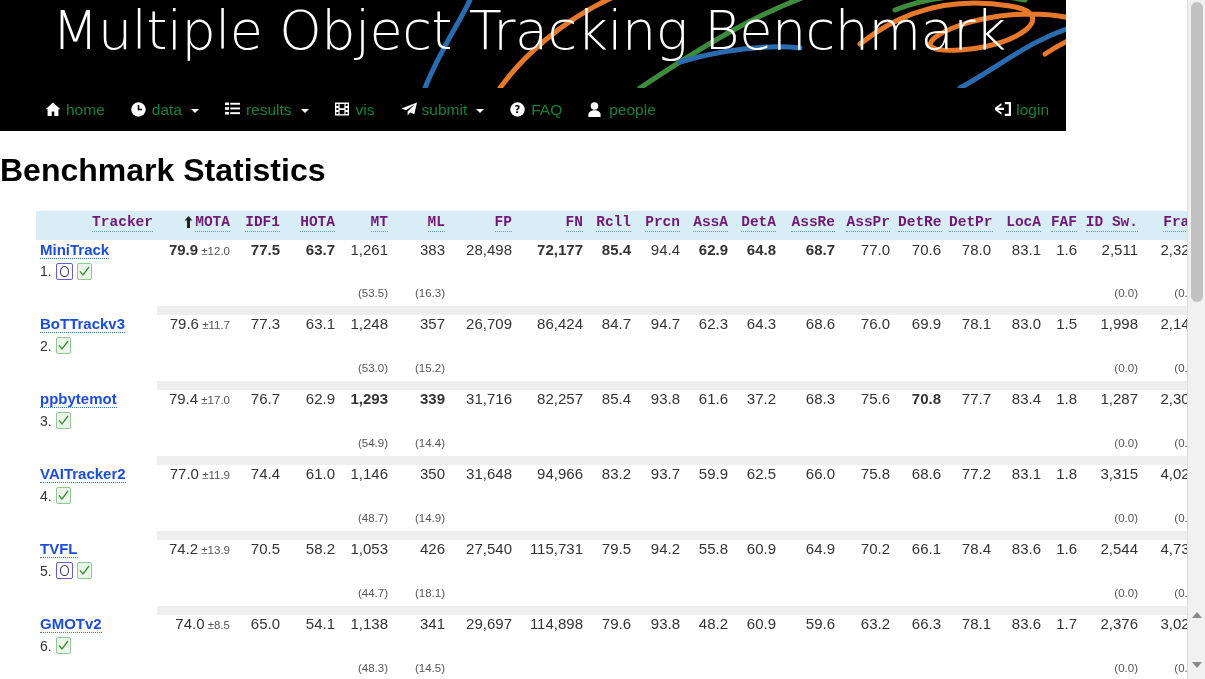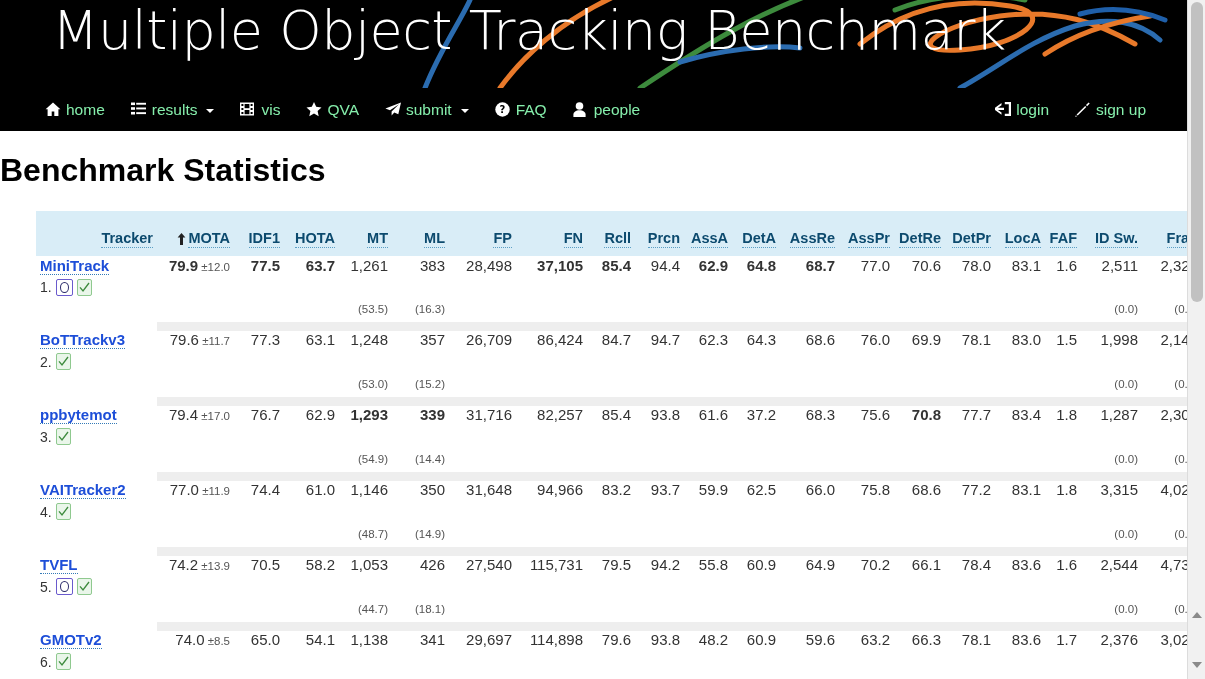--- a/index.html
+++ b/index.html
@@ -7,21 +7,21 @@
     margin: 0; padding: 0;
     width: 1205px; height: 679px;
     overflow: hidden;
     background: #ffffff;
     font-family: "Liberation Sans", sans-serif;
   }
 
   
   #banner {
     position: relative;
-    width: 1187px;
+    width: 1066px;
     height: 131px;
     background: #000000;
     overflow: hidden;
   }
   #banner-svg {
     position: absolute;
     left: 0; top: 0;
     width: 1187px; height: 88px;
   }
   #site-title {
@@ -43,21 +43,21 @@
     left: 0; top: 88px;
     width: 1187px; height: 43px;
     z-index: 4;
   }
   .nav-left { position: absolute; left: 45px; top: 0; display: flex; align-items: center; height: 43px; }
   .nav-right { position: absolute; right: 28px; top: 0; display: flex; align-items: center; height: 43px; }
   .nav-item {
     display: flex;
     align-items: center;
     gap: 6px;
-    color: #86efac;
+    color: #15803d;
     font-size: 15.5px;
     padding: 0 13px;
     height: 43px;
     text-decoration: none;
     white-space: nowrap;
     cursor: pointer;
   }
   .nav-item:first-child { padding-left: 0; }
   .nav-icon { display: inline-block; width: 15px; height: 15px; line-height: 1; position: relative; top: 0px; }
   .nav-icon svg { display: block; }
@@ -87,28 +87,29 @@
   }
   table.bench {
     border-collapse: collapse;
     width: 1152px;
     font-size: 14.5px;
     color: #333333;
     table-layout: fixed;
   }
   table.bench thead th {
     background: #d9edf7;
-    color: #0c4a6e;
+    color: #701a75;
     font-weight: bold;
     font-size: 14.5px;
-    padding: 19px 4px 8px 4px;
+    padding: 3px 4px 8px 4px;
     text-align: right;
     vertical-align: bottom;
     white-space: nowrap;
     border-bottom: 1px solid #ffffff;
+    font-family: Liberation Mono, monospace;
   }
   table.bench thead th .hdr {
     border-bottom: 1px dotted #5a9ec4;
     cursor: pointer;
     display: inline-block;
     padding-bottom: 1px;
   }
   th.col-tracker { text-align: left; }
   .sort-arrow {
     display: inline-block;
@@ -261,20 +262,30 @@
 
       <a class="nav-item">
         <span class="nav-icon">
           <svg width="16" height="15" viewBox="0 0 16 15">
               <path fill="#fff" d="M8 0.6 0.6 7.2h2V14h4.1V9.6h2.6V14h4.1V7.2h2z"></path>
             </svg>
         </span>
         <span>home</span>
       </a>
 
+      <a class="nav-item">
+        <span class="nav-icon">
+          <svg width="15" height="15" viewBox="0 0 15 15">
+              <circle cx="7.5" cy="7.5" r="7.2" fill="#fff"></circle>
+              <path d="M7.5 3 V7.5 H11" stroke="#000" stroke-width="1.6" fill="none"></path>
+            </svg>
+        </span>
+        <span>data</span>
+        <span class="caret"></span>
+      </a>
 
       <a class="nav-item">
         <span class="nav-icon">
           <svg width="15" height="13" viewBox="0 0 15 13">
             <rect x="0" y="0.5" width="4" height="2.6" fill="#fff"></rect>
               <rect x="5.2" y="0.8" width="9.8" height="1.9" fill="#fff"></rect>
             <rect x="0" y="5.2" width="4" height="2.6" fill="#fff"></rect>
               <rect x="5.2" y="5.5" width="9.8" height="1.9" fill="#fff"></rect>
             <rect x="0" y="9.9" width="4" height="2.6" fill="#fff"></rect>
               <rect x="5.2" y="10.2" width="9.8" height="1.9" fill="#fff"></rect>
@@ -294,28 +305,20 @@
             <rect x="10.6" y="2" width="2" height="2" fill="#000"></rect>
               <rect x="10.6" y="6" width="2" height="2" fill="#000"></rect>
               <rect x="10.6" y="10" width="2" height="2" fill="#000"></rect>
             <rect x="4.6" y="2" width="4.8" height="4.2" fill="#000"></rect>
               <rect x="4.6" y="8" width="4.8" height="4.2" fill="#000"></rect>
           </svg>
         </span>
         <span>vis</span>
       </a>
 
-      <a class="nav-item">
-        <span class="nav-icon">
-          <svg width="16" height="15" viewBox="0 0 16 15">
-              <path fill="#fff" d="M8 0l2.2 4.8 5.3.6-3.9 3.6 1.1 5.2L8 11.6 3.3 14.2l1.1-5.2L.5 5.4l5.3-.6z"></path>
-            </svg>
-        </span>
-        <span>QVA</span>
-      </a>
 
       <a class="nav-item">
         <span class="nav-icon">
           <svg width="16" height="14" viewBox="0 0 16 14">
               <path fill="#fff" d="M16 0.6 0.4 6.4l4.6 1.9L14 2.2 6.6 9.4v4.1l2.7-3.1 4 1.9z"></path>
             </svg>
         </span>
         <span>submit</span>
         <span class="caret"></span>
       </a>
@@ -438,21 +441,21 @@
                     <path d="M1 5.4 L4 9 L10 1" stroke="#3c8a3c" stroke-width="1.3" fill="none"></path>
                   </svg>
                 </span>
               </div></td>
             <td><span class="bold">79.9</span><span class="pm"> ±12.0</span></td>
             <td><span class="bold">77.5</span></td>
             <td><span class="bold">63.7</span></td>
             <td><span>1,261</span></td>
             <td><span>383</span></td>
             <td><span>28,498</span></td>
-            <td><span class="bold">37,105</span></td>
+            <td><span class="bold">72,177</span></td>
             <td><span class="bold">85.4</span></td>
             <td><span>94.4</span></td>
             <td><span class="bold">62.9</span></td>
             <td><span class="bold">64.8</span></td>
             <td><span class="bold">68.7</span></td>
             <td><span>77.0</span></td>
             <td><span>70.6</span></td>
             <td><span>78.0</span></td>
             <td><span>83.1</span></td>
             <td><span>1.6</span></td>

